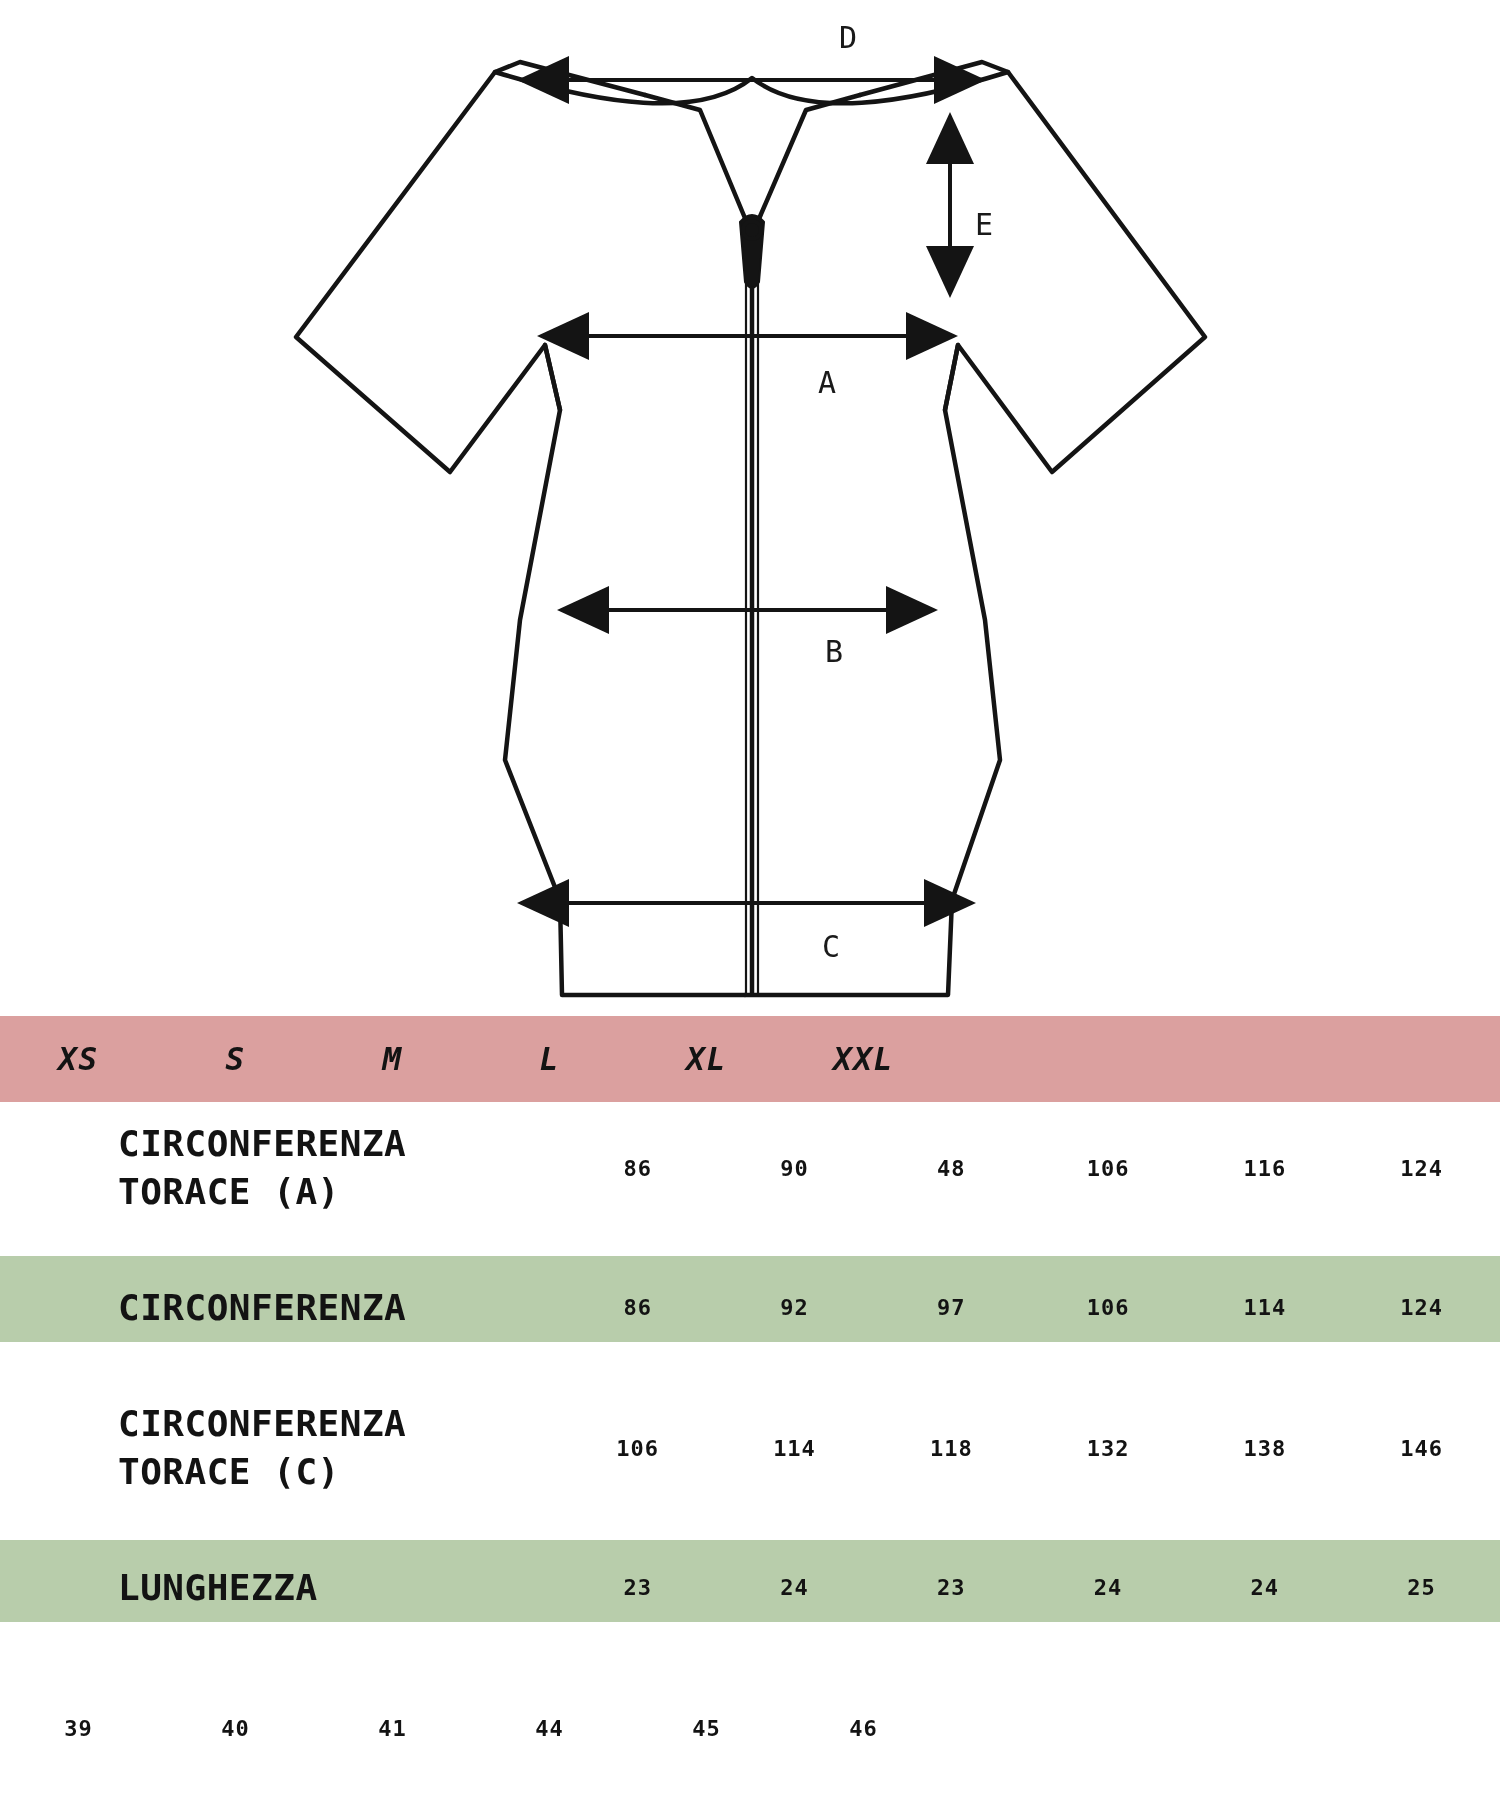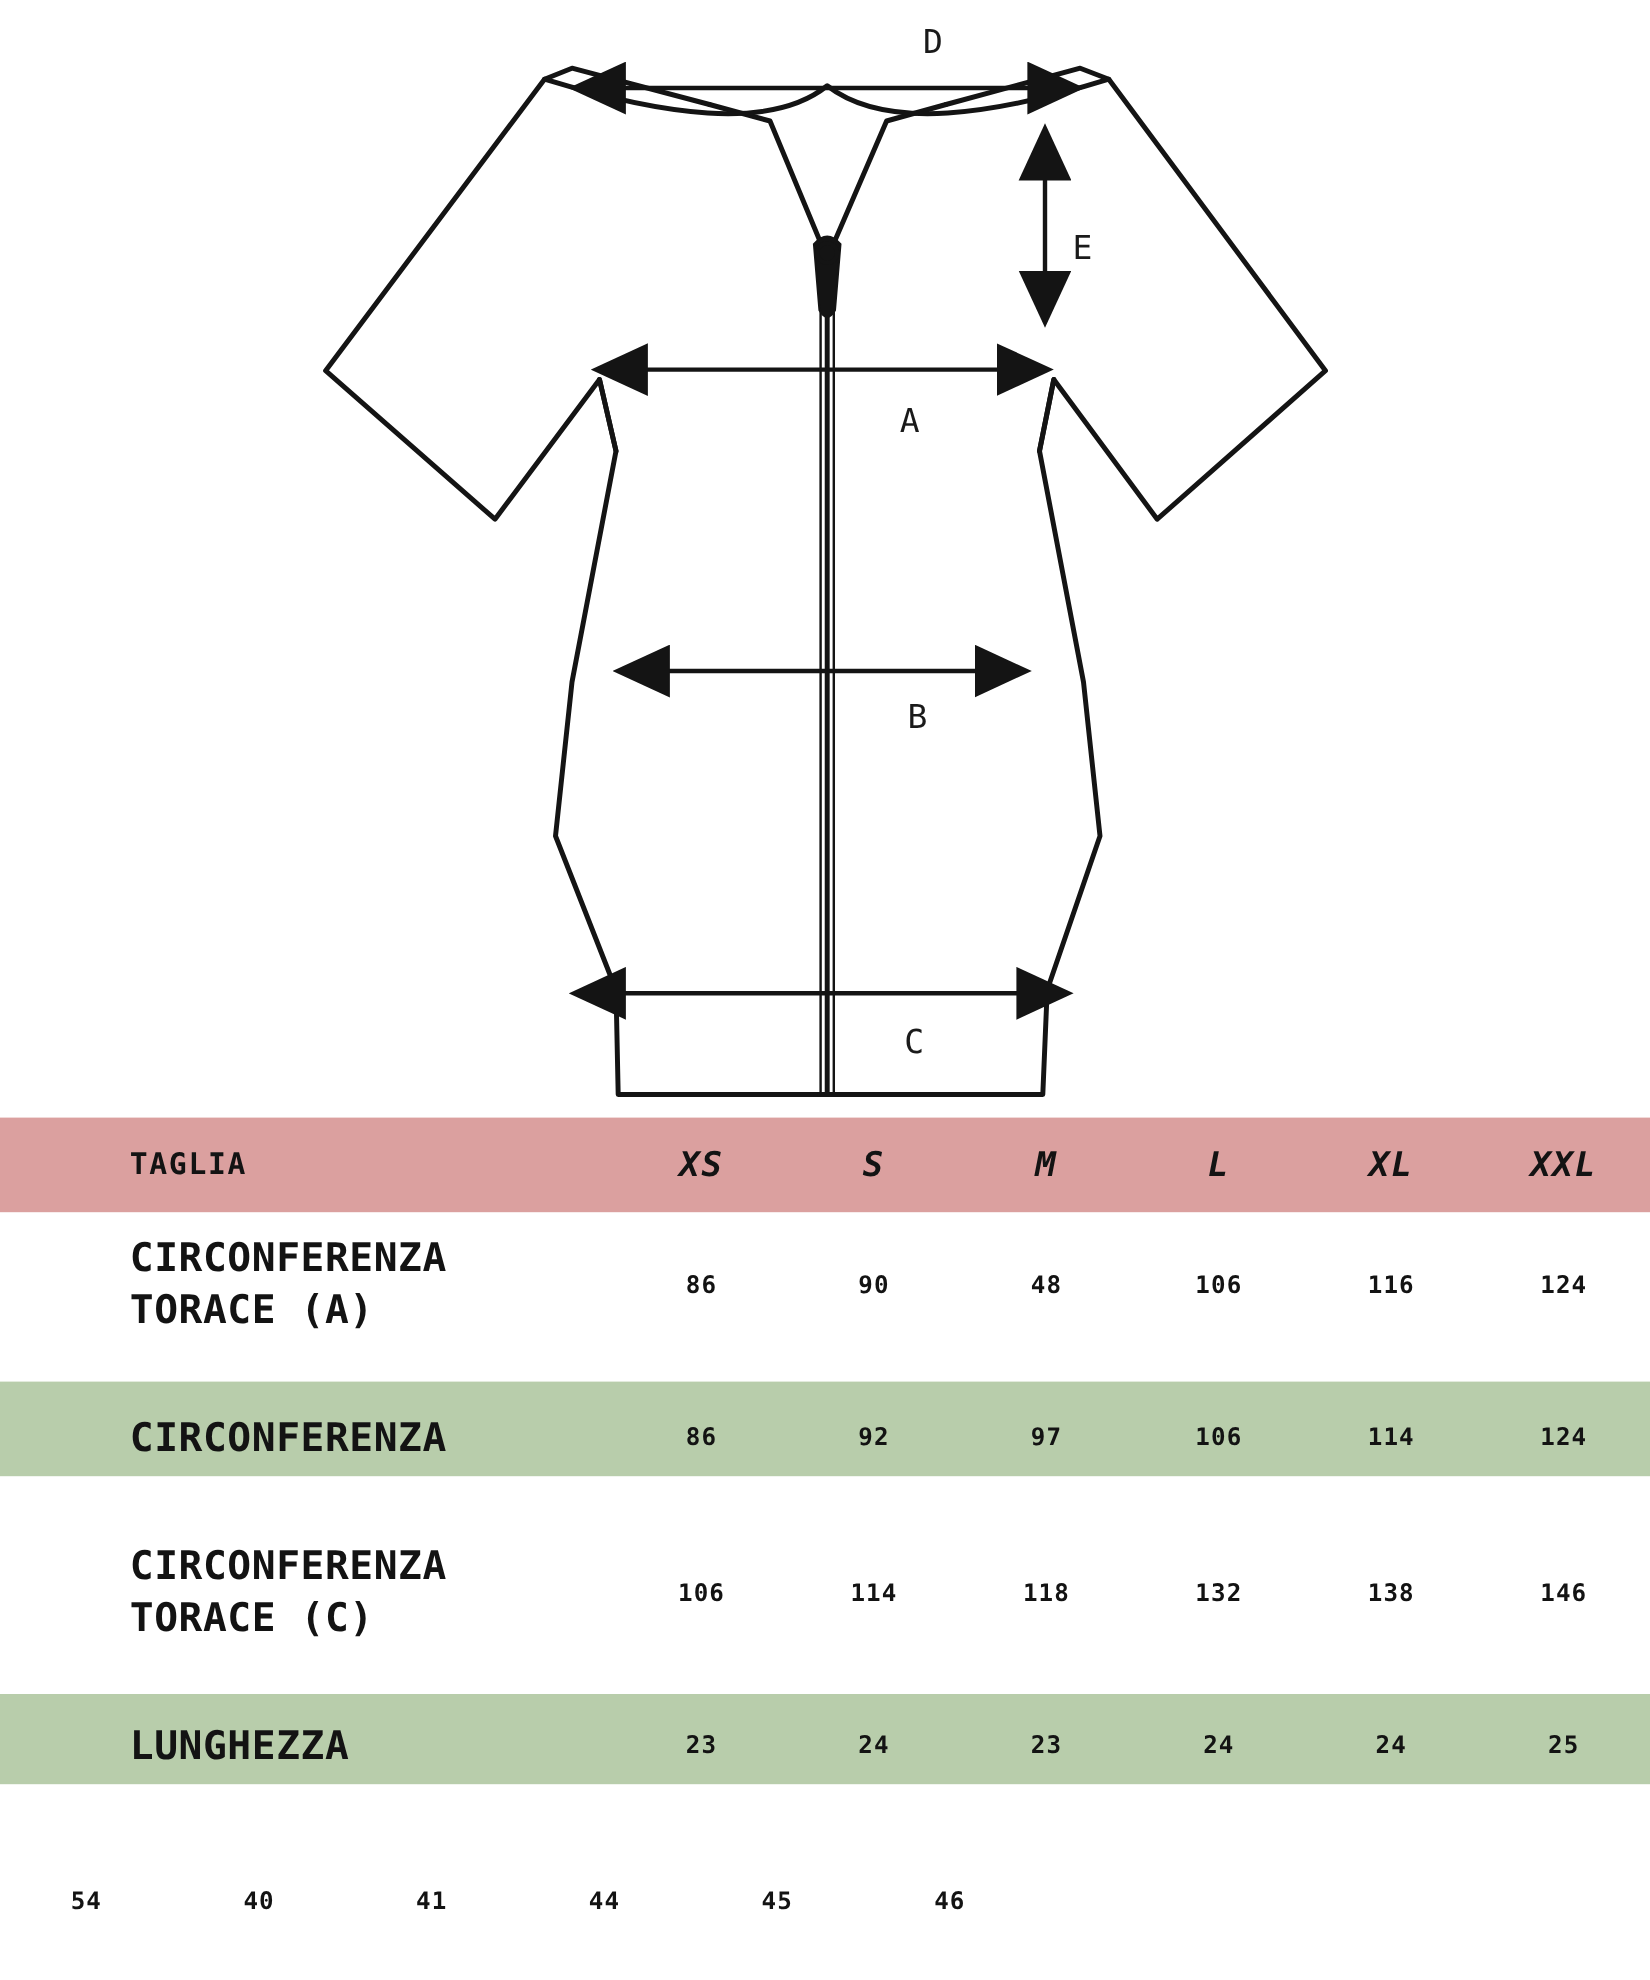--- a/index.html
+++ b/index.html
@@ -202,21 +202,20 @@
       <text class="label-text" x="822" y="957">C</text>
     </g>
   </svg>
 </div>
 
 <div id="size-table">
 
   <div class="row header-row" id="row-header">
     <div class="band band-pink nudge-up"></div>
     <div class="row-inner">
-      <div class="cell-label">TAGLIA</div>
       <div class="cell-val">XS</div>
       <div class="cell-val">S</div>
       <div class="cell-val">M</div>
       <div class="cell-val">L</div>
       <div class="cell-val">XL</div>
       <div class="cell-val">XXL</div>
     </div>
   </div>
 
   <div class="row" id="row-torace">
@@ -274,21 +273,21 @@
       <div class="cell-val">24</div>
       <div class="cell-val">23</div>
       <div class="cell-val">24</div>
       <div class="cell-val">24</div>
       <div class="cell-val">25</div>
     </div>
   </div>
 
   <div class="row" id="row-spalle">
     <div class="row-inner">
-      <div class="cell-val">54</div>
+      <div class="cell-val">39</div>
       <div class="cell-val">40</div>
       <div class="cell-val">41</div>
       <div class="cell-val">44</div>
       <div class="cell-val">45</div>
       <div class="cell-val">46</div>
     </div>
   </div>
 
 </div>
 

